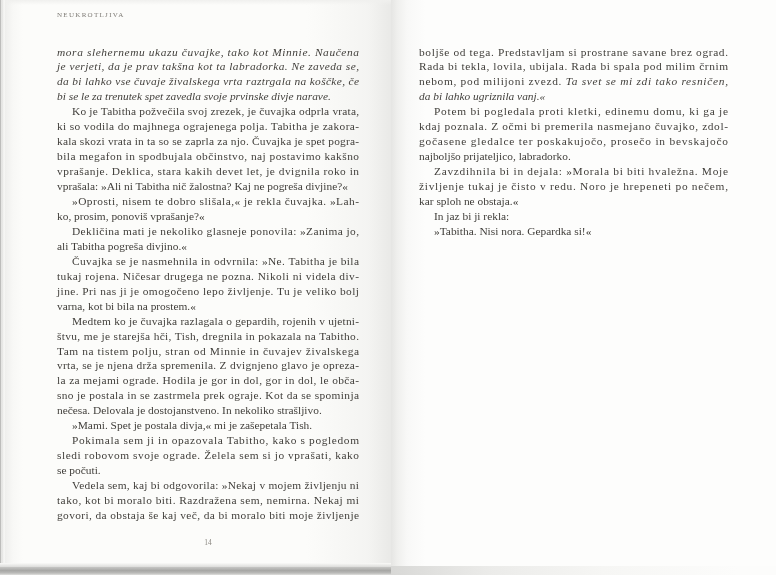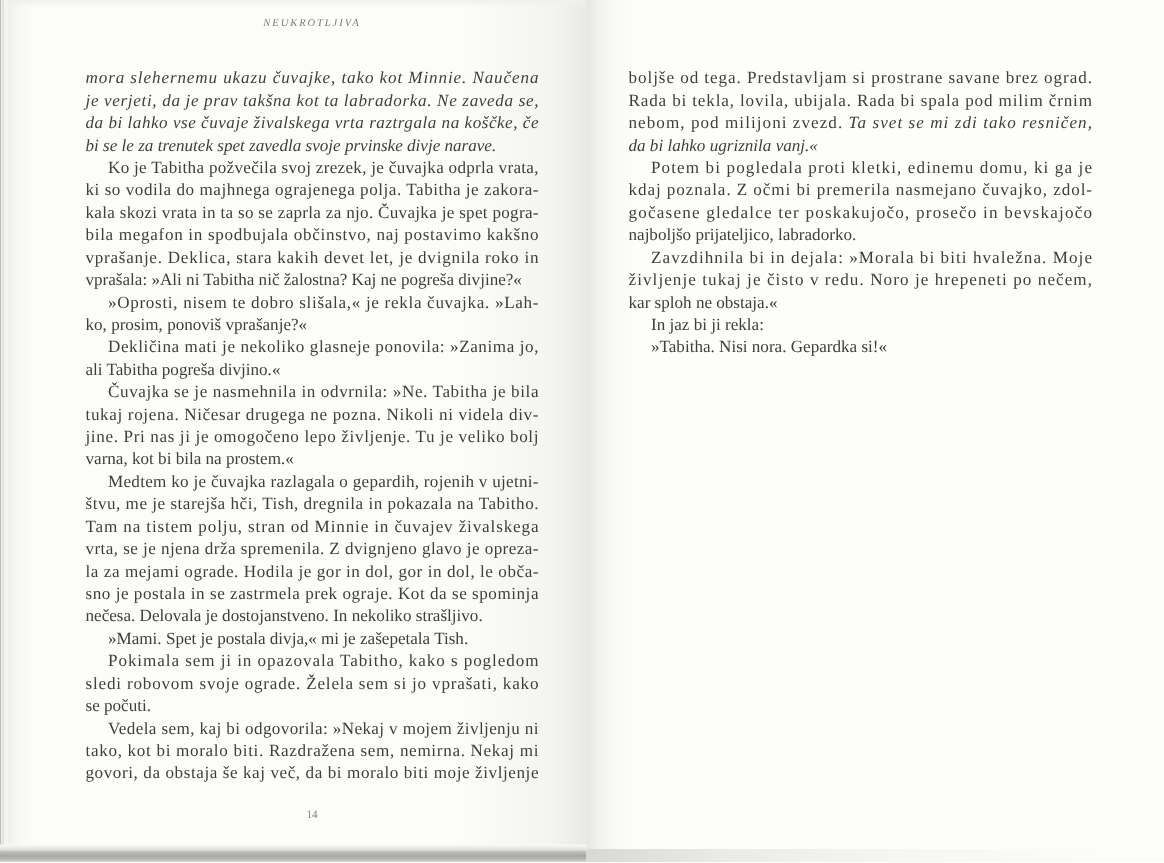--- a/index.html
+++ b/index.html
@@ -44,25 +44,23 @@
   .bottom-shadow-left {
     position: absolute; left: 0; top: 567px; width: 391px; height: 8px;
     background: linear-gradient(to bottom, #c6c6c4 0%, #a7a7a5 45%, #bbbbb9 75%, #e0e0de 100%);
   }
   .bottom-shadow-right {
     position: absolute; left: 391px; top: 566px; width: 385px; height: 9px;
     background: linear-gradient(to right, #d8d8d6 0%, #ebebe9 25%, #f6f6f4 55%, #fcfcfb 90%);
   }
   .running-header {
     position: absolute; left: 52px; top: 11px; width: 302px;
-    text-align: center;
     font-size: 7px; letter-spacing: 1.3px;
     color: #7e7b75;
     text-transform: uppercase;
-    font-style: italic;
   }
   .page-number {
     position: absolute; left: 52px; top: 538px; width: 302px;
     text-align: center;
     font-size: 7.5px; color: #8b8882;
   }
   .text-svg { position: absolute; overflow: visible; }
   .text-svg.left  { left: 52px; top: 45px; }
   .text-svg.right { left: 28px; top: 45px; }
   .text-svg text {

